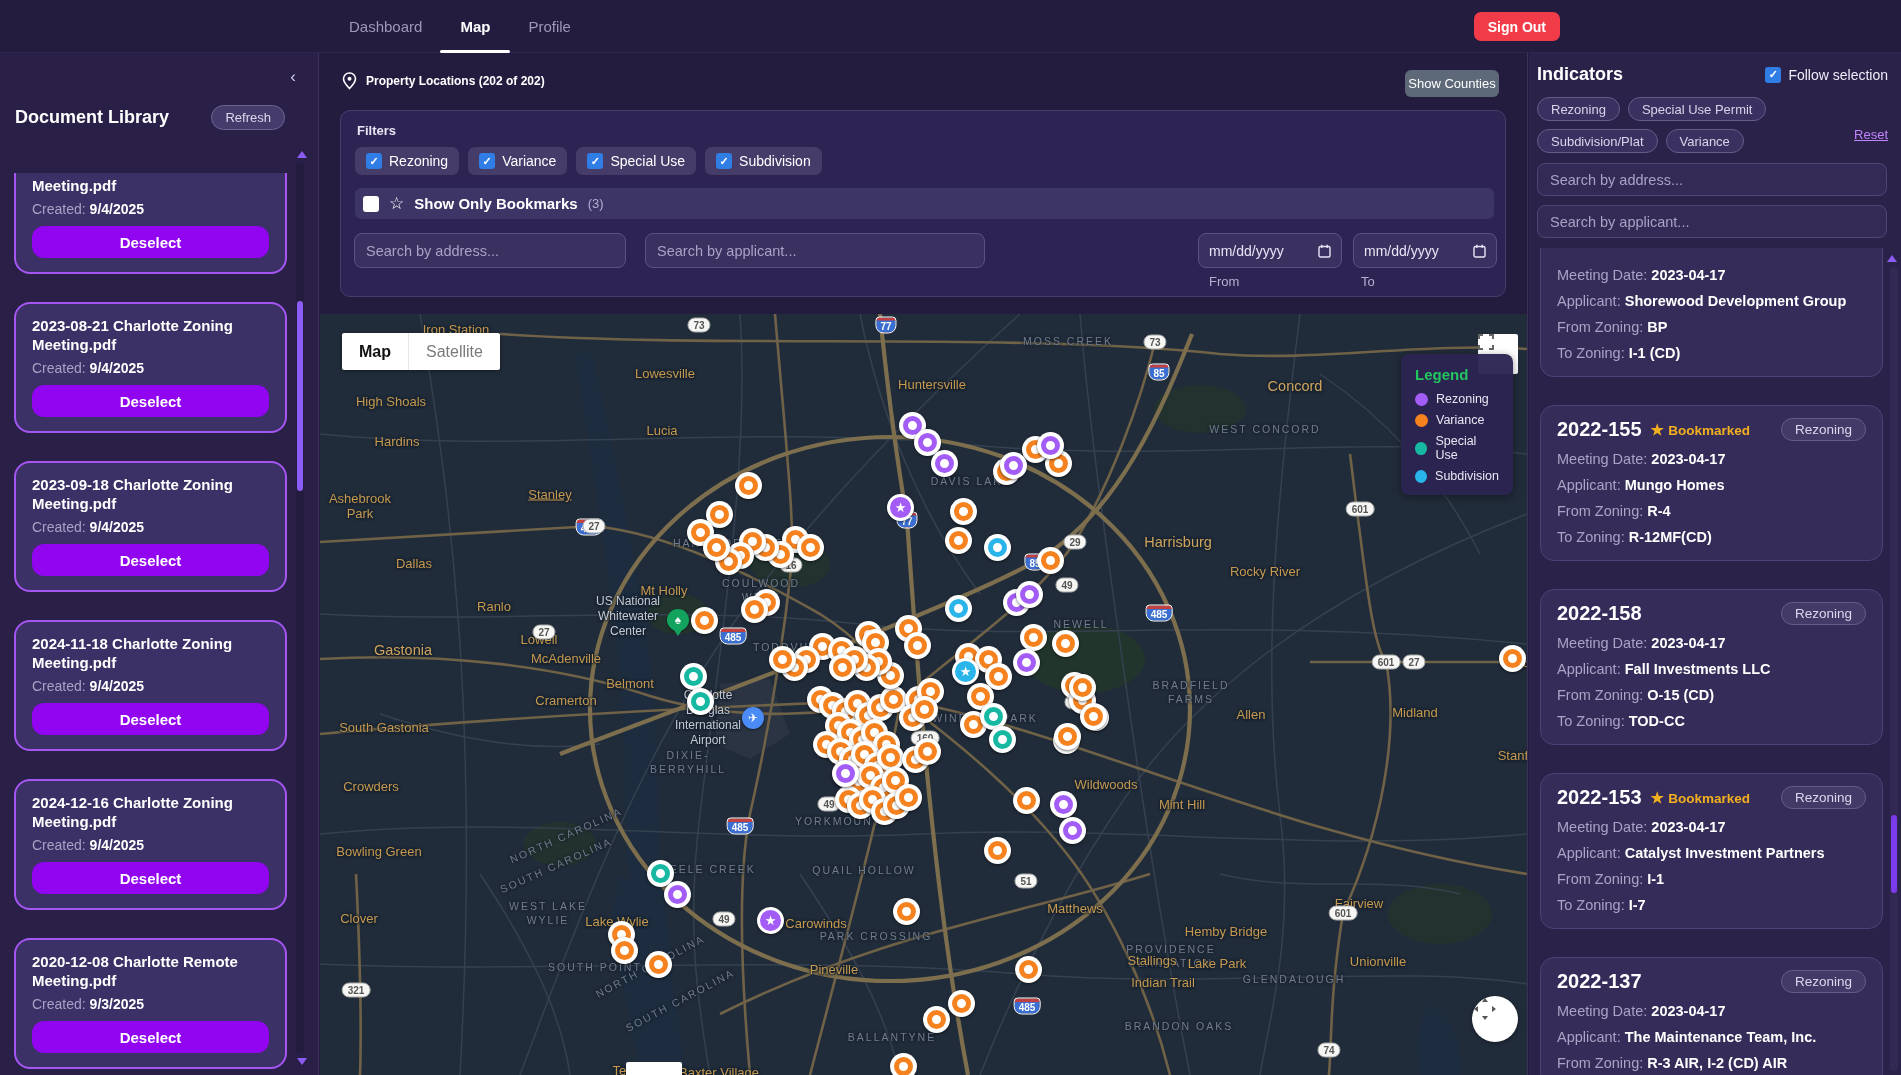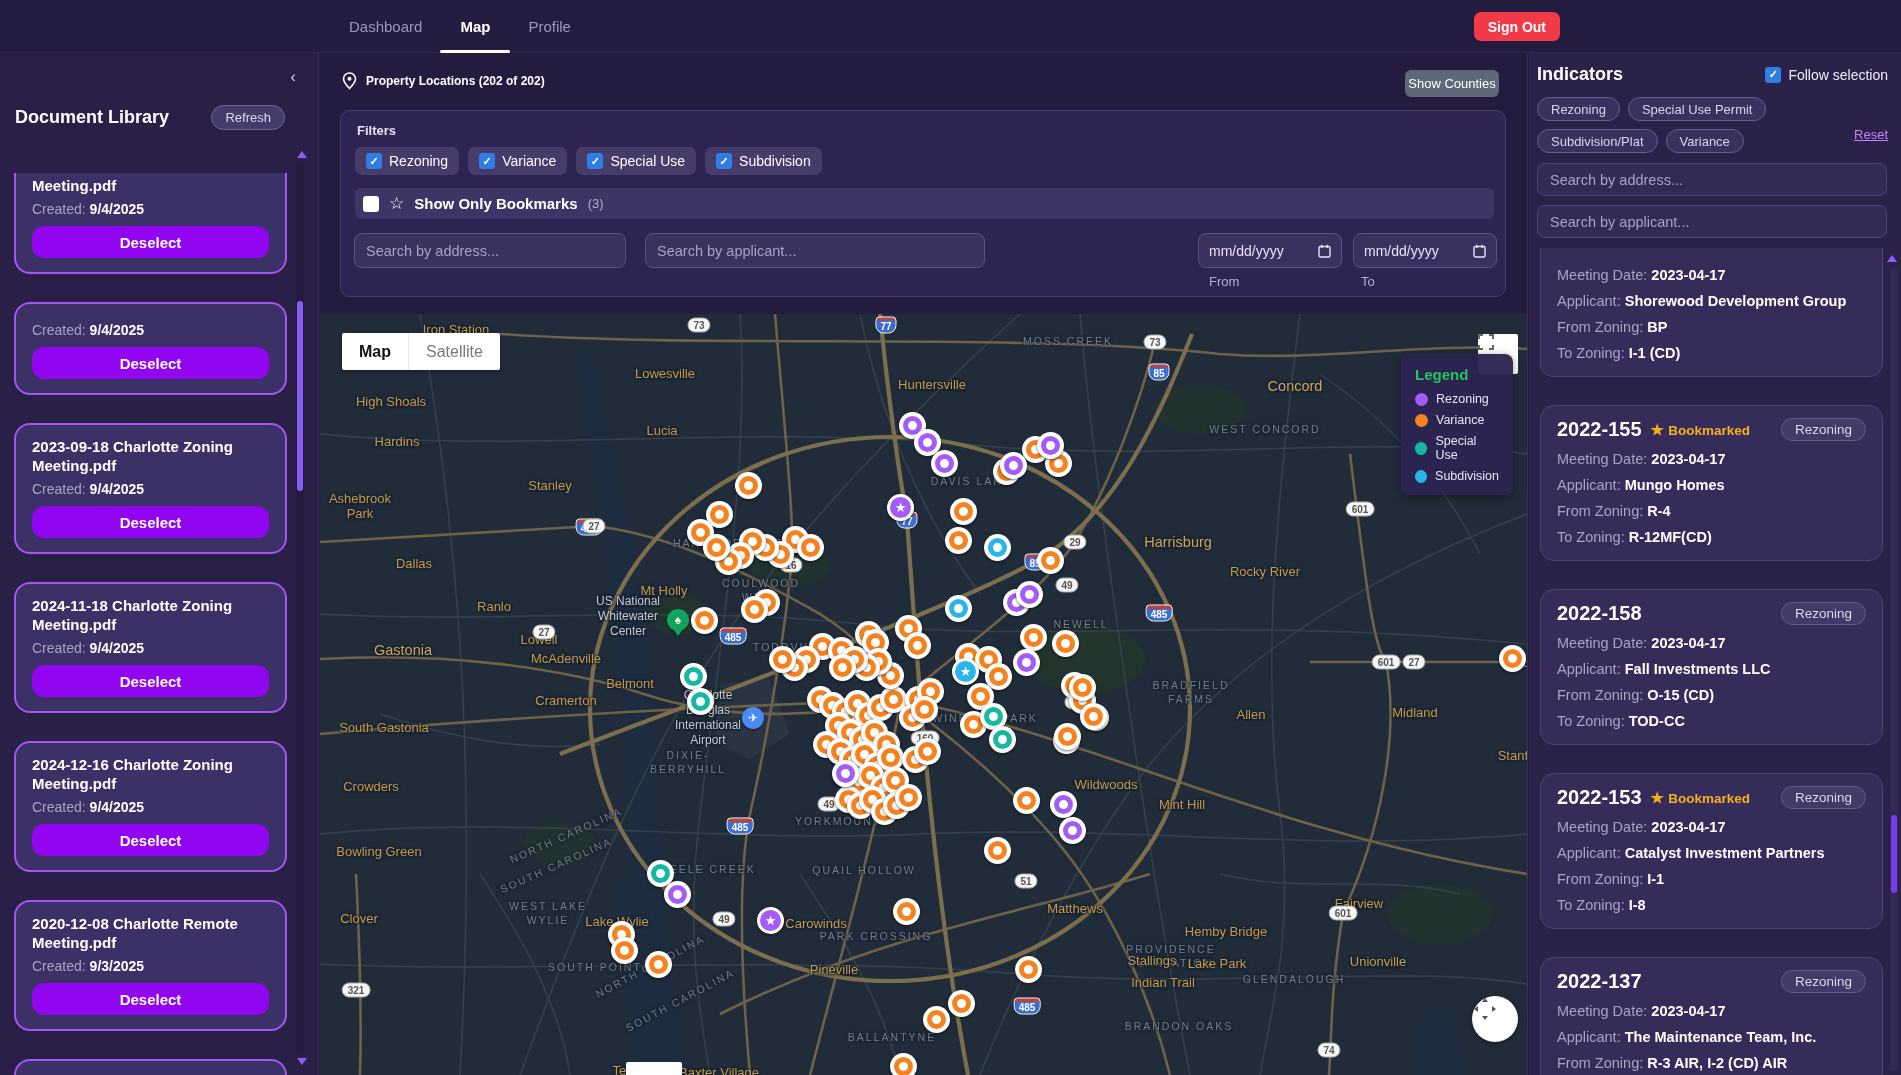--- a/index.html
+++ b/index.html
@@ -165,21 +165,21 @@
     </div>
   <button id="signout">Sign Out</button>
 </div>
 
 <div id="lsb">
   <span id="lsb-collapse">‹</span>
   <div id="lsb-title">Document Library</div>
   <button id="lsb-refresh">Refresh</button>
   <div id="doc-list">
       <div class="doc-card clip-top"><div class="doc-title">Meeting.pdf</div><div class="doc-meta"><span>Created: </span><b>9/4/2025</b></div><button class="doc-btn">Deselect</button></div>
-      <div class="doc-card"><div class="doc-meta"><span>Created: </span><b>9/4/2025</b></div><button class="doc-btn">Deselect</button></div>
+      <div class="doc-card"><div class="doc-title">2023-08-21 Charlotte Zoning Meeting.pdf</div><div class="doc-meta"><span>Created: </span><b>9/4/2025</b></div><button class="doc-btn">Deselect</button></div>
       <div class="doc-card"><div class="doc-title">2023-09-18 Charlotte Zoning Meeting.pdf</div><div class="doc-meta"><span>Created: </span><b>9/4/2025</b></div><button class="doc-btn">Deselect</button></div>
       <div class="doc-card"><div class="doc-title">2024-11-18 Charlotte Zoning Meeting.pdf</div><div class="doc-meta"><span>Created: </span><b>9/4/2025</b></div><button class="doc-btn">Deselect</button></div>
       <div class="doc-card"><div class="doc-title">2024-12-16 Charlotte Zoning Meeting.pdf</div><div class="doc-meta"><span>Created: </span><b>9/4/2025</b></div><button class="doc-btn">Deselect</button></div>
       <div class="doc-card"><div class="doc-title">2020-12-08 Charlotte Remote Meeting.pdf</div><div class="doc-meta"><span>Created: </span><b>9/3/2025</b></div><button class="doc-btn">Deselect</button></div>
       <div class="doc-card">
         <div class="doc-title">2021-01-26 Charlotte Remote Meeting.pdf</div>
       </div>
     </div>
   <div class="sarrow up" style="left:297px;top:98px;"></div>
   <div class="vscroll" style="left:296px;top:110px;bottom:22px;">
@@ -303,21 +303,21 @@
       </g>
     </svg>
     <div id="map-labels">
         <span class="town" style="left: 136px; top: 15px;">Iron Station</span>
         <span class="town" style="left: 345px; top: 59px;">Lowesville</span>
         <span class="town" style="left: 612px; top: 70px;">Huntersville</span>
         <span class="town lg" style="left: 975px; top: 72px;">Concord</span>
         <span class="town" style="left: 71px; top: 87px;">High Shoals</span>
         <span class="town" style="left: 77px; top: 127px;">Hardins</span>
         <span class="town" style="left: 342px; top: 116px;">Lucia</span>
-        <span class="town" style="left: 230px; top: 171px;">Stanley</span>
+        <span class="town" style="left: 230px; top: 180px; text-decoration: underline;">Stanley</span>
         <span class="town" style="left: 40px; top: 192px;">Ashebrook
 Park</span>
         <span class="town" style="left: 94px; top: 249px;">Dallas</span>
         <span class="town" style="left: 344px; top: 276px;">Mt Holly</span>
         <span class="town" style="left: 174px; top: 292px;">Ranlo</span>
         <span class="town" style="left: 219px; top: 325px;">Lowell</span>
         <span class="town lg" style="left: 83px; top: 336px;">Gastonia</span>
         <span class="town" style="left: 246px; top: 344px;">McAdenville</span>
         <span class="town" style="left: 310px; top: 369px;">Belmont</span>
         <span class="town" style="left: 246px; top: 386px;">Cramerton</span>
@@ -852,21 +852,21 @@
       </div>
       <div class="icard">
         <div class="ic-head">
           <span class="ic-id">2022-153</span>
           <span class="ic-bm"><span class="st">★ </span> Bookmarked</span>
           <span class="ic-badge">Rezoning</span>
         </div>
         <div class="frow">Meeting Date: <b>2023-04-17</b></div>
         <div class="frow">Applicant: <b>Catalyst Investment Partners</b></div>
         <div class="frow">From Zoning: <b>I-1</b></div>
-        <div class="frow">To Zoning: <b>I-8</b></div>
+        <div class="frow">To Zoning: <b>I-7</b></div>
       </div>
       <div class="icard">
         <div class="ic-head">
           <span class="ic-id">2022-137</span>
           <span class="ic-badge">Rezoning</span>
         </div>
         <div class="frow">Meeting Date: <b>2023-04-17</b></div>
         <div class="frow">Applicant: <b>The Maintenance Team, Inc.</b></div>
         <div class="frow">From Zoning: <b>R-3 AIR, I-2 (CD) AIR</b></div>
       </div>

